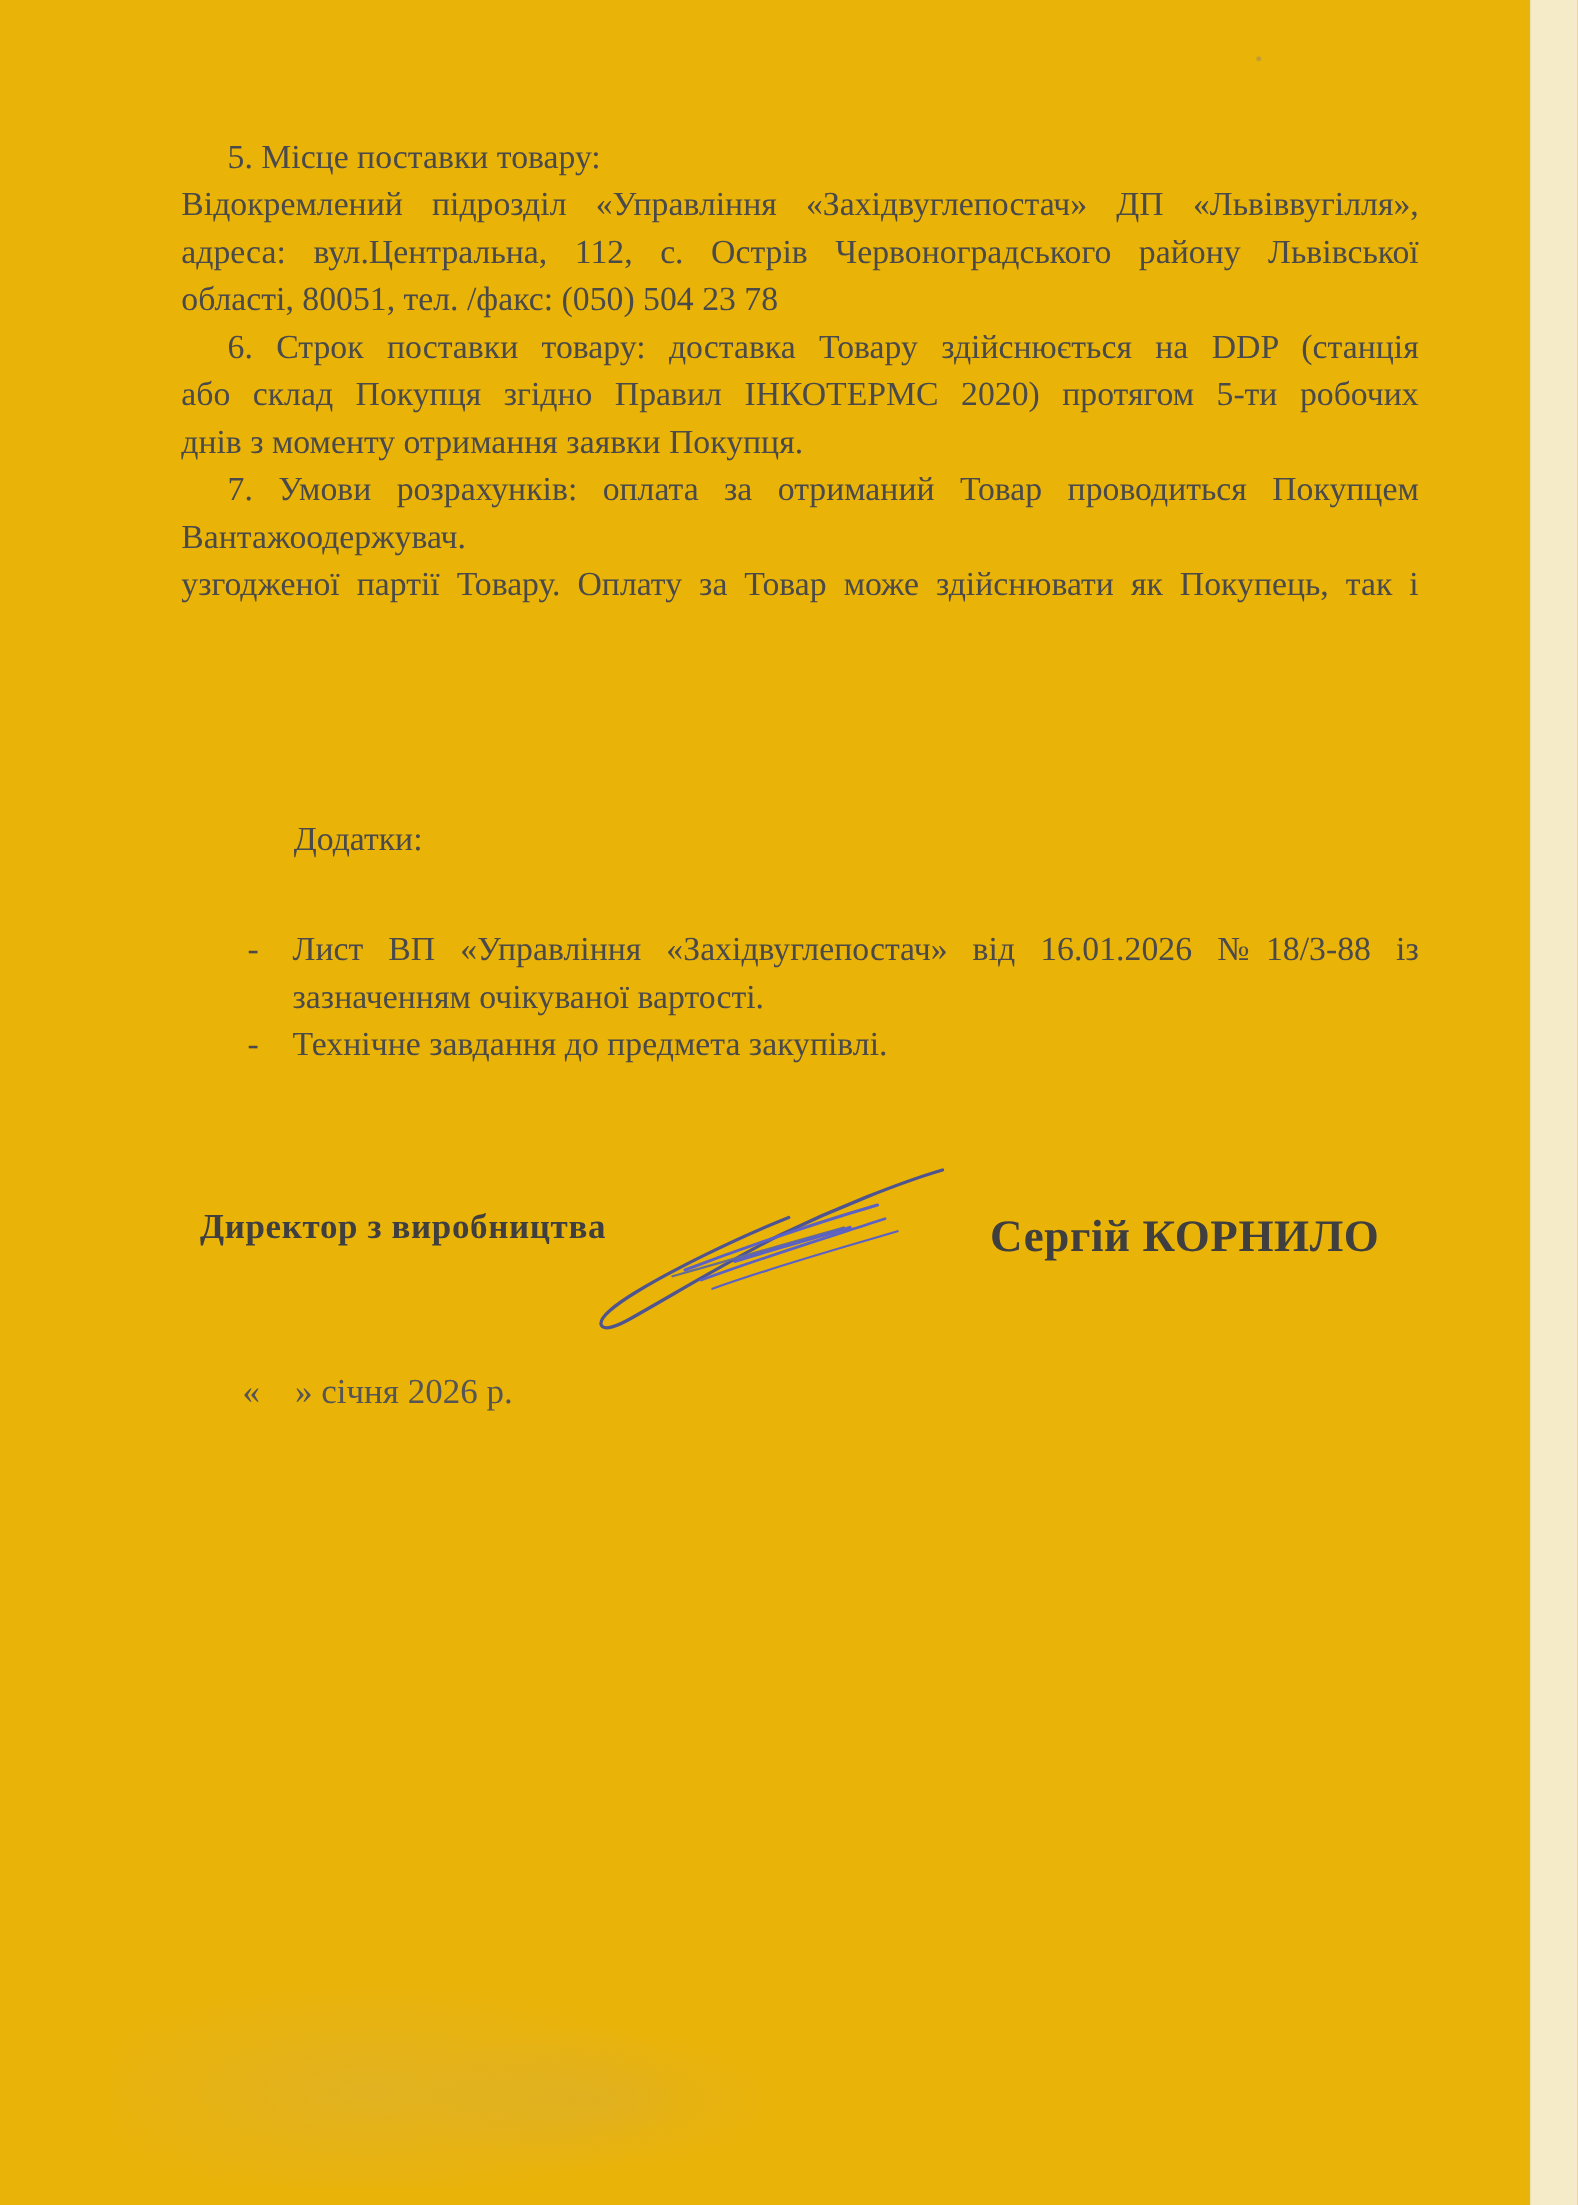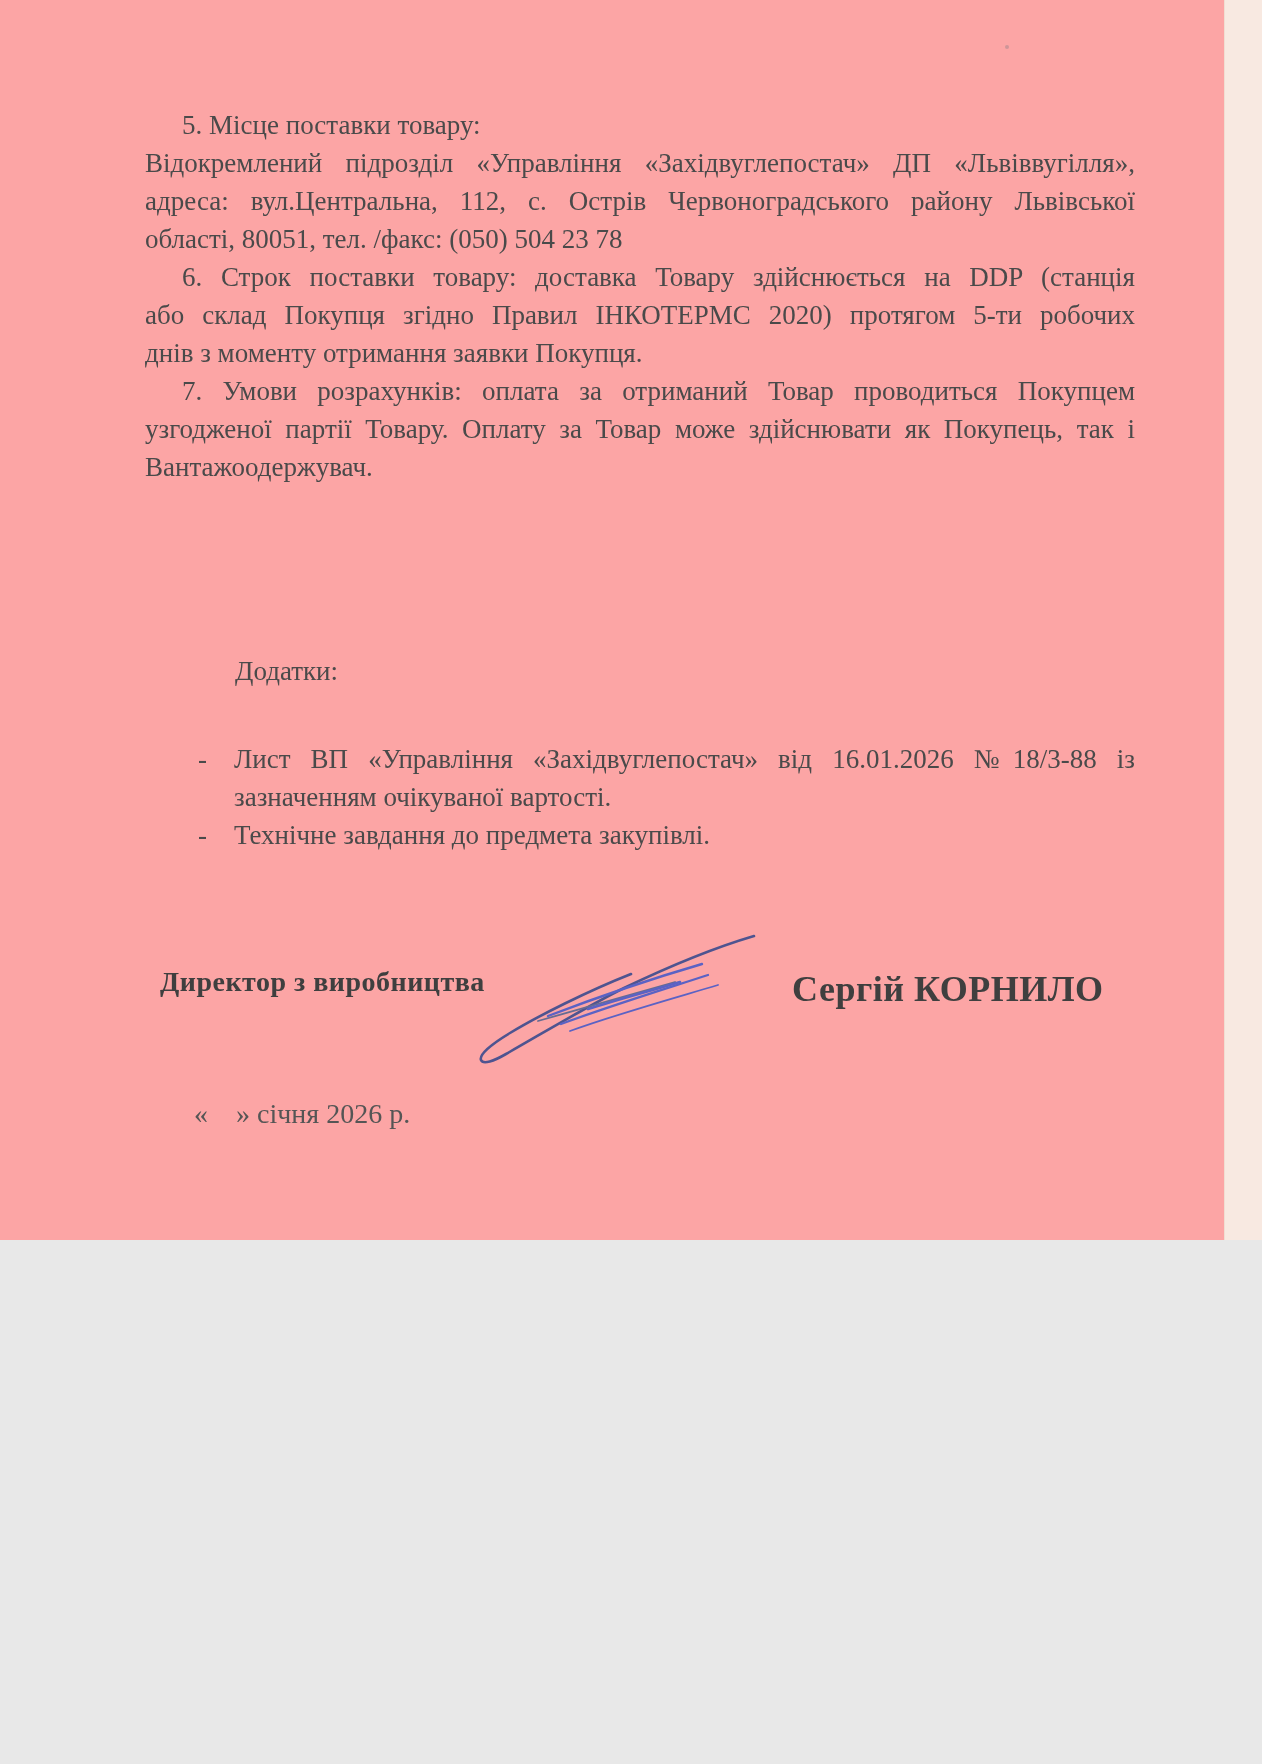--- a/index.html
+++ b/index.html
@@ -3,23 +3,23 @@
 <meta charset="utf-8">
 <style>
   html, body {
     margin: 0;
     padding: 0;
     background: #e8e8e8;
   }
   .page {
     position: relative;
     width: 1262px;
-    height: 1240px;
+    height: 1764px;
     margin: 0 auto;
-    background: #fca5a5;
+    background: #eab308;
     overflow: hidden;
     font-family: "Liberation Serif", serif;
     color: #4a4a4a;
   }
   
   .text-block {
     position: absolute;
     left: 145px;
     top: 106px;
     width: 990px;
@@ -144,22 +144,22 @@
     <div class="line ind">5. Місце поставки товару:</div>
     <div class="line j">Відокремлений підрозділ «Управління «Західвуглепостач» ДП «Львіввугілля»,</div>
     <div class="line j">адреса: вул.Центральна, 112, с. Острів Червоноградського району Львівської</div>
     <div class="line">області, 80051, тел. /факс: (050) 504 23 78</div>
 
     <div class="line j ind">6. Строк поставки товару: доставка Товару здійснюється на DDP (станція</div>
     <div class="line j">або склад Покупця згідно Правил ІНКОТЕРМС 2020) протягом 5-ти робочих</div>
     <div class="line">днів з моменту отримання заявки Покупця.</div>
 
     <div class="line j ind">7. Умови розрахунків: оплата за отриманий Товар проводиться Покупцем</div>
+    <div class="line">Вантажоодержувач.</div>
     <div class="line j">узгодженої партії Товару. Оплату за Товар може здійснювати як Покупець, так і</div>
-    <div class="line">Вантажоодержувач.</div>
 
   </div>
 
   <div class="att-heading">Додатки:</div>
 
   <div class="att-list">
     <div class="att-item">
       <span class="dash">-</span>
       <div class="line j">Лист ВП «Управління «Західвуглепостач» від 16.01.2026 №18/3-88 із</div>
       <div class="line">зазначенням очікуваної вартості.</div>

